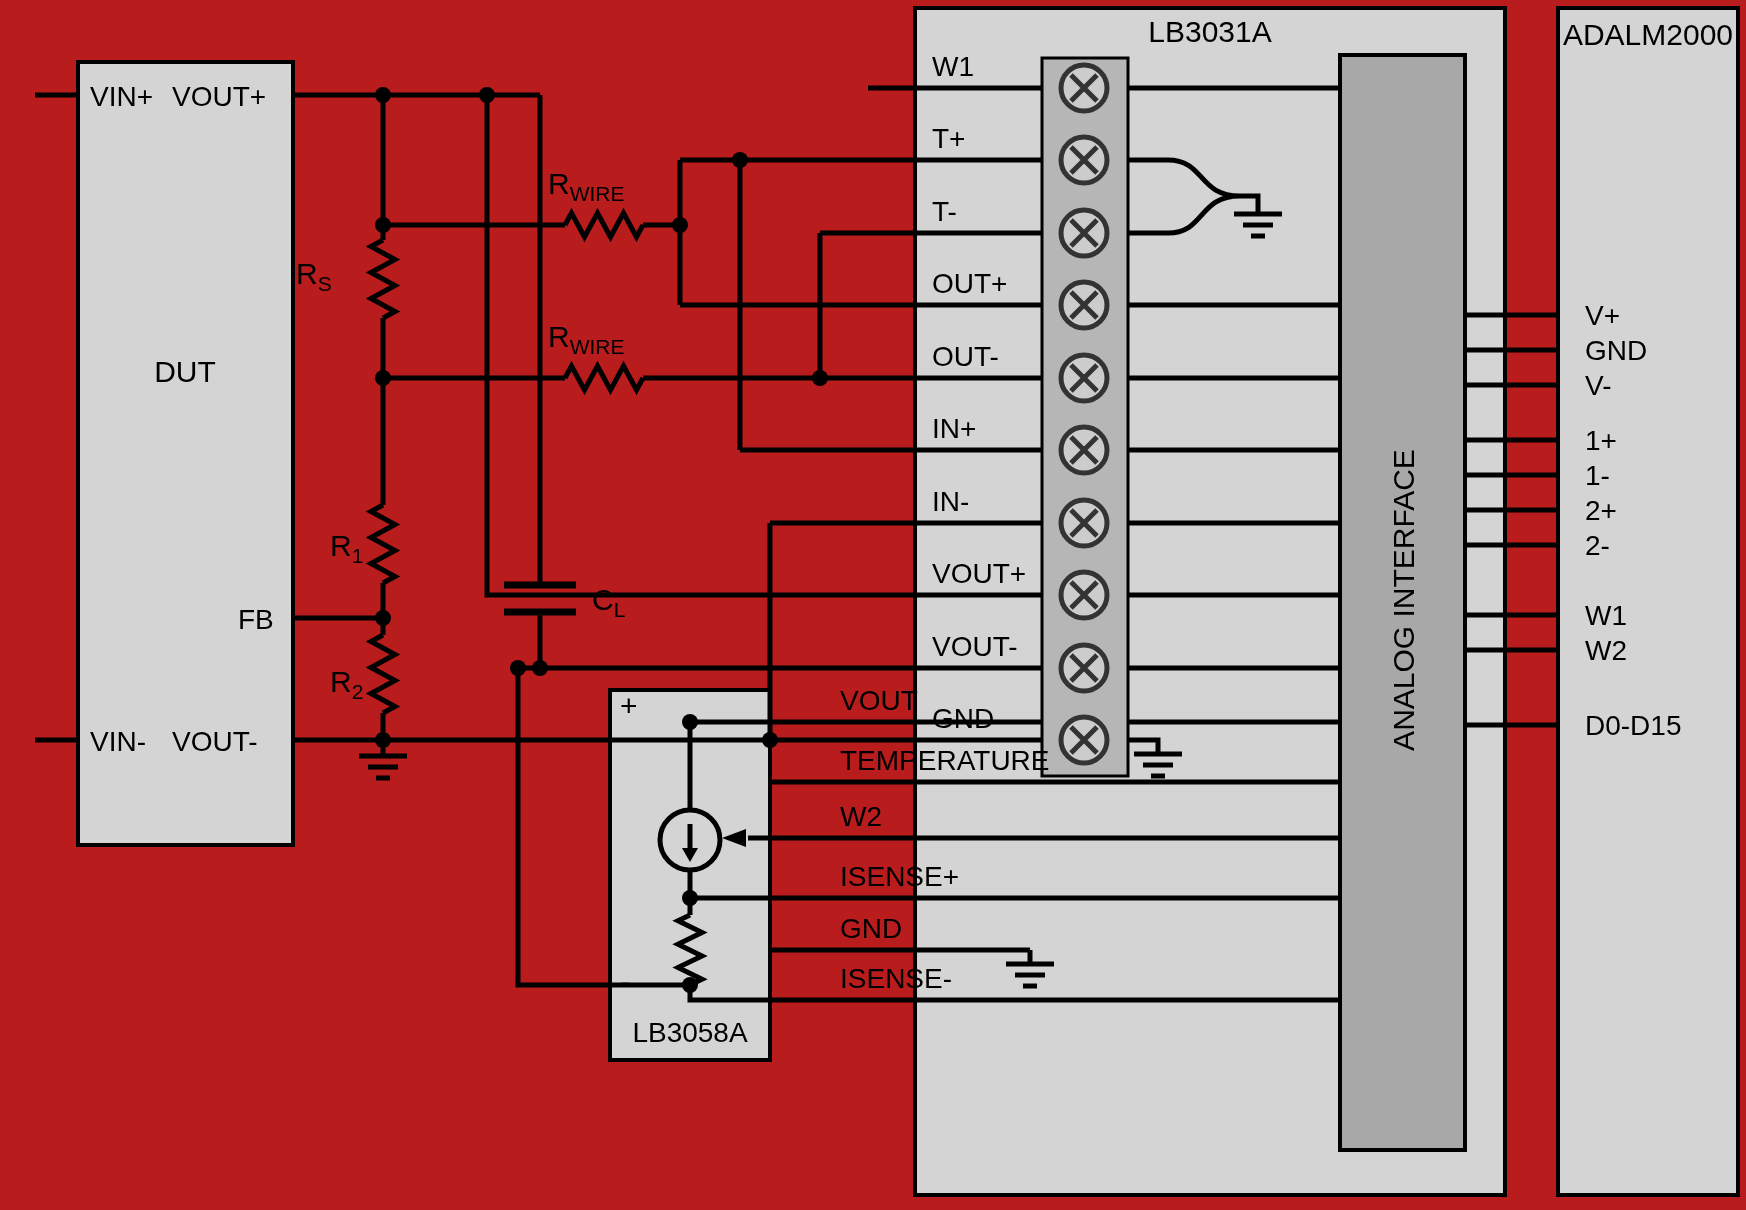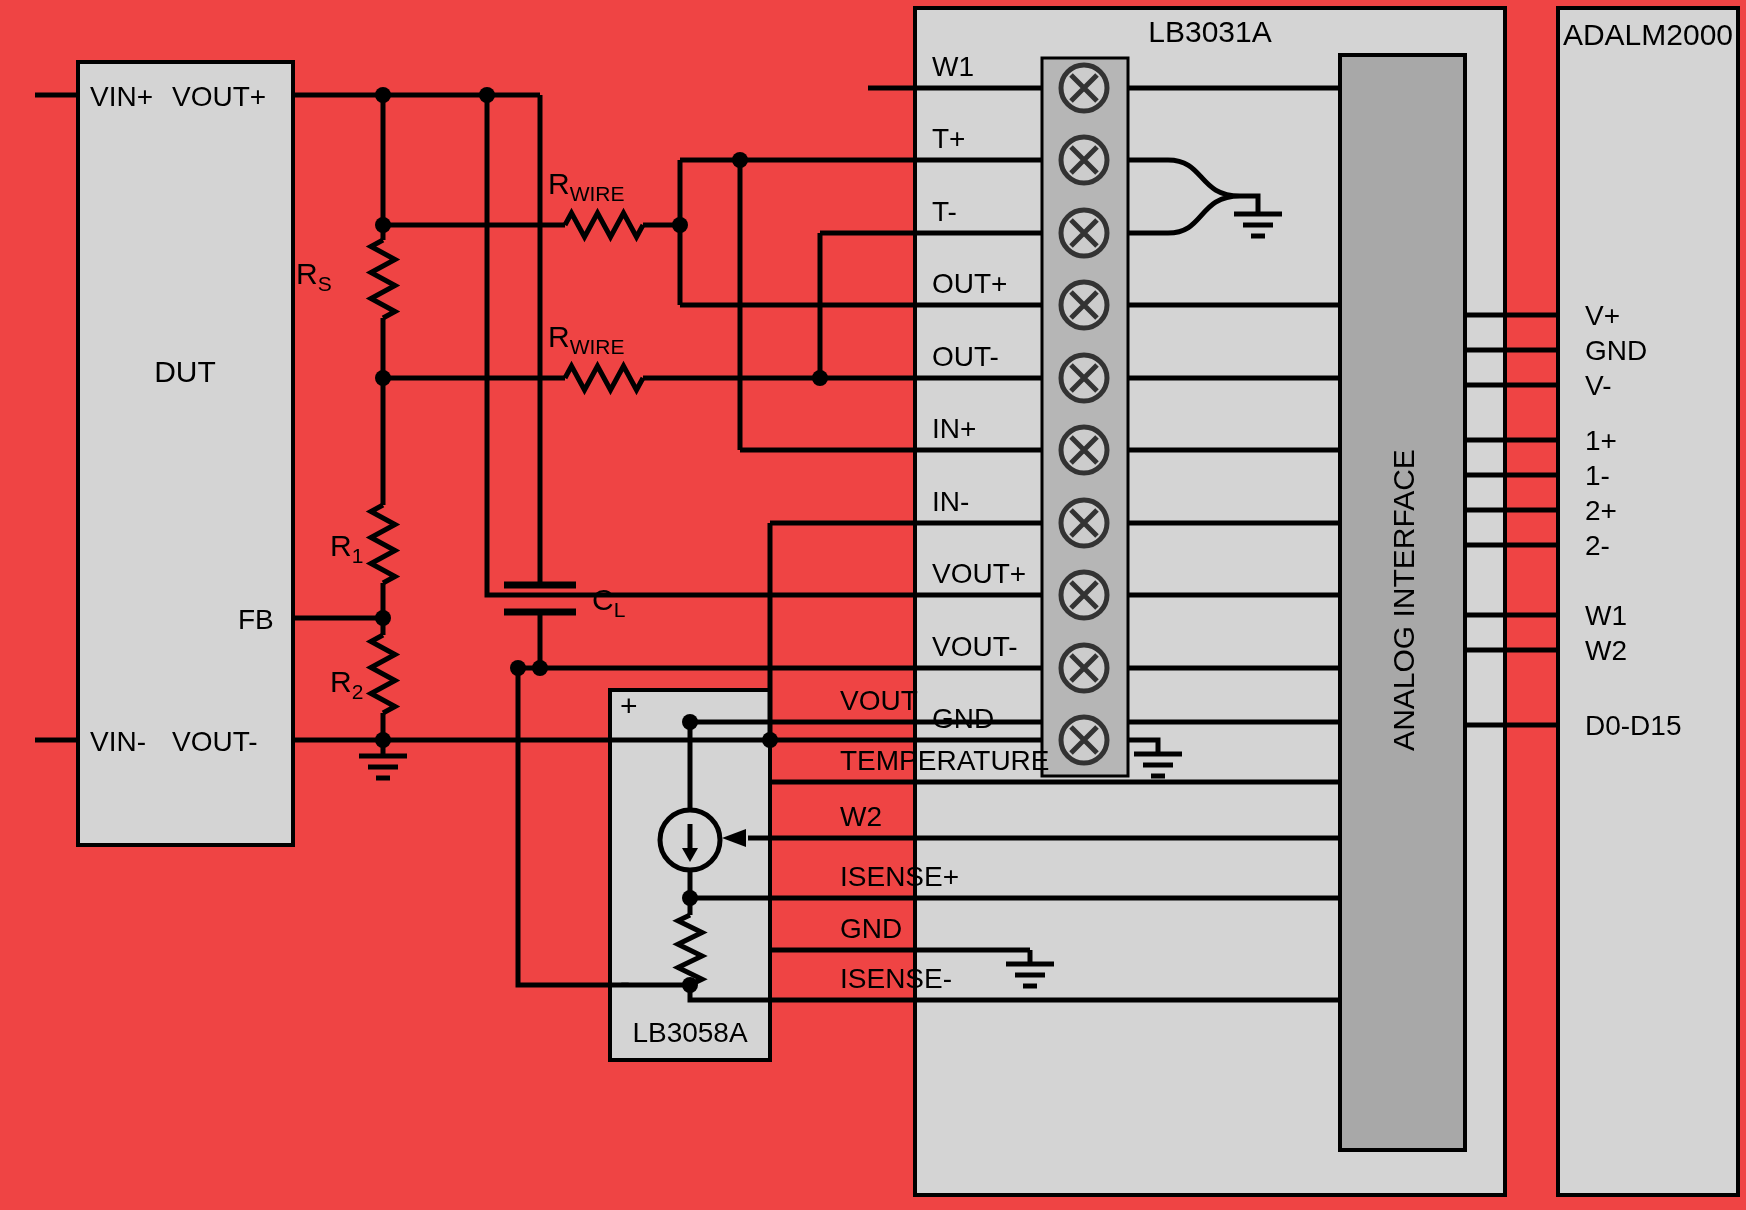--- a/index.html
+++ b/index.html
@@ -1,16 +1,16 @@
 <!DOCTYPE html>
 <html><head>
 <meta charset="utf-8">
 <style>
   html,body{margin:0;padding:0;background:#ffffff;}
-  .stage{width:1746px;height:1210px;position:relative;background:#ef4444;}
+  .stage{width:1746px;height:1210px;position:relative;background:#b91c1c;}
   .blk{fill:#d4d4d4;stroke:#000;stroke-width:4;}
   .dk{fill:#a8a8a8;stroke:#000;stroke-width:4;}
   .strip{fill:#b6b6b6;stroke:#000;stroke-width:3;}
   .term{fill:#cccccc;stroke:#333;stroke-width:5;}
   .termx{fill:none;stroke:#333;stroke-width:5;}
   .w{fill:none;stroke:#000;stroke-width:5;}
   .w7{fill:none;stroke:#000;stroke-width:7;}
   .dot{fill:#000;stroke:none;}
   .t{font-family:"Liberation Sans",sans-serif;font-size:28px;fill:#000;}
   .tb{font-family:"Liberation Sans",sans-serif;font-size:30px;fill:#000;}

